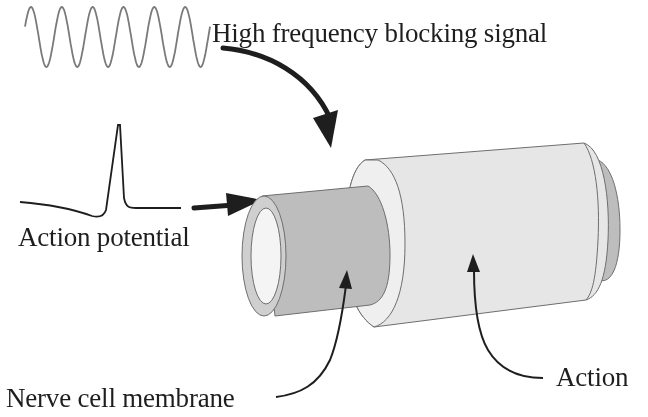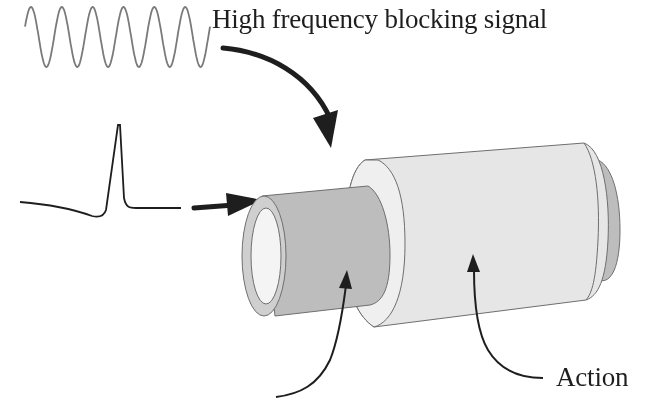--- a/index.html
+++ b/index.html
@@ -7,21 +7,21 @@
     #stage { position: absolute; left: 0; top: 0; width: 648px; height: 417px; }
     .lbl {
       position: absolute;
       font-family: "Liberation Serif", "DejaVu Serif", serif;
       font-size: 27px;
       color: #1e1e1e;
       white-space: nowrap;
       line-height: 1;
       letter-spacing: -0.2px;
     }
-    #lbl-hf { left: 212px; top: 6px; }
+    #lbl-hf { left: 212px; top: 20px; }
     #lbl-ap { left: 18px; top: 224px; }
     #lbl-nm { left: 6px; top: 385px; }
     #lbl-my { left: 556px; top: 364px; }
   </style>
 </head>
 <body>
 
 <div id="stage">
   <svg width="648" height="417" viewBox="0 0 648 417" xmlns="http://www.w3.org/2000/svg">
     <defs>
@@ -61,14 +61,16 @@
     </g>
 
     <path d="M 276 397 C 300 394, 318 385, 330 360 C 340 335, 344 300, 346 285" fill="none" stroke="#1e1e1e" stroke-width="2"></path>
     <polygon points="339,288 347,270 352,289" fill="#1e1e1e"></polygon>
 
     <path d="M 543 378 C 520 378, 500 370, 488 350 C 476 330, 474 295, 474 270" fill="none" stroke="#1e1e1e" stroke-width="2"></path>
     <polygon points="467,272 473,254 480,272" fill="#1e1e1e"></polygon>
   </svg>
 
   <div id="lbl-hf" class="lbl">High frequency blocking signal</div>
+  <div id="lbl-ap" class="lbl">Action potential</div>
+  <div id="lbl-nm" class="lbl">Nerve cell membrane</div>
   <div id="lbl-my" class="lbl">Action</div>
 </div>
 
 </body></html>

